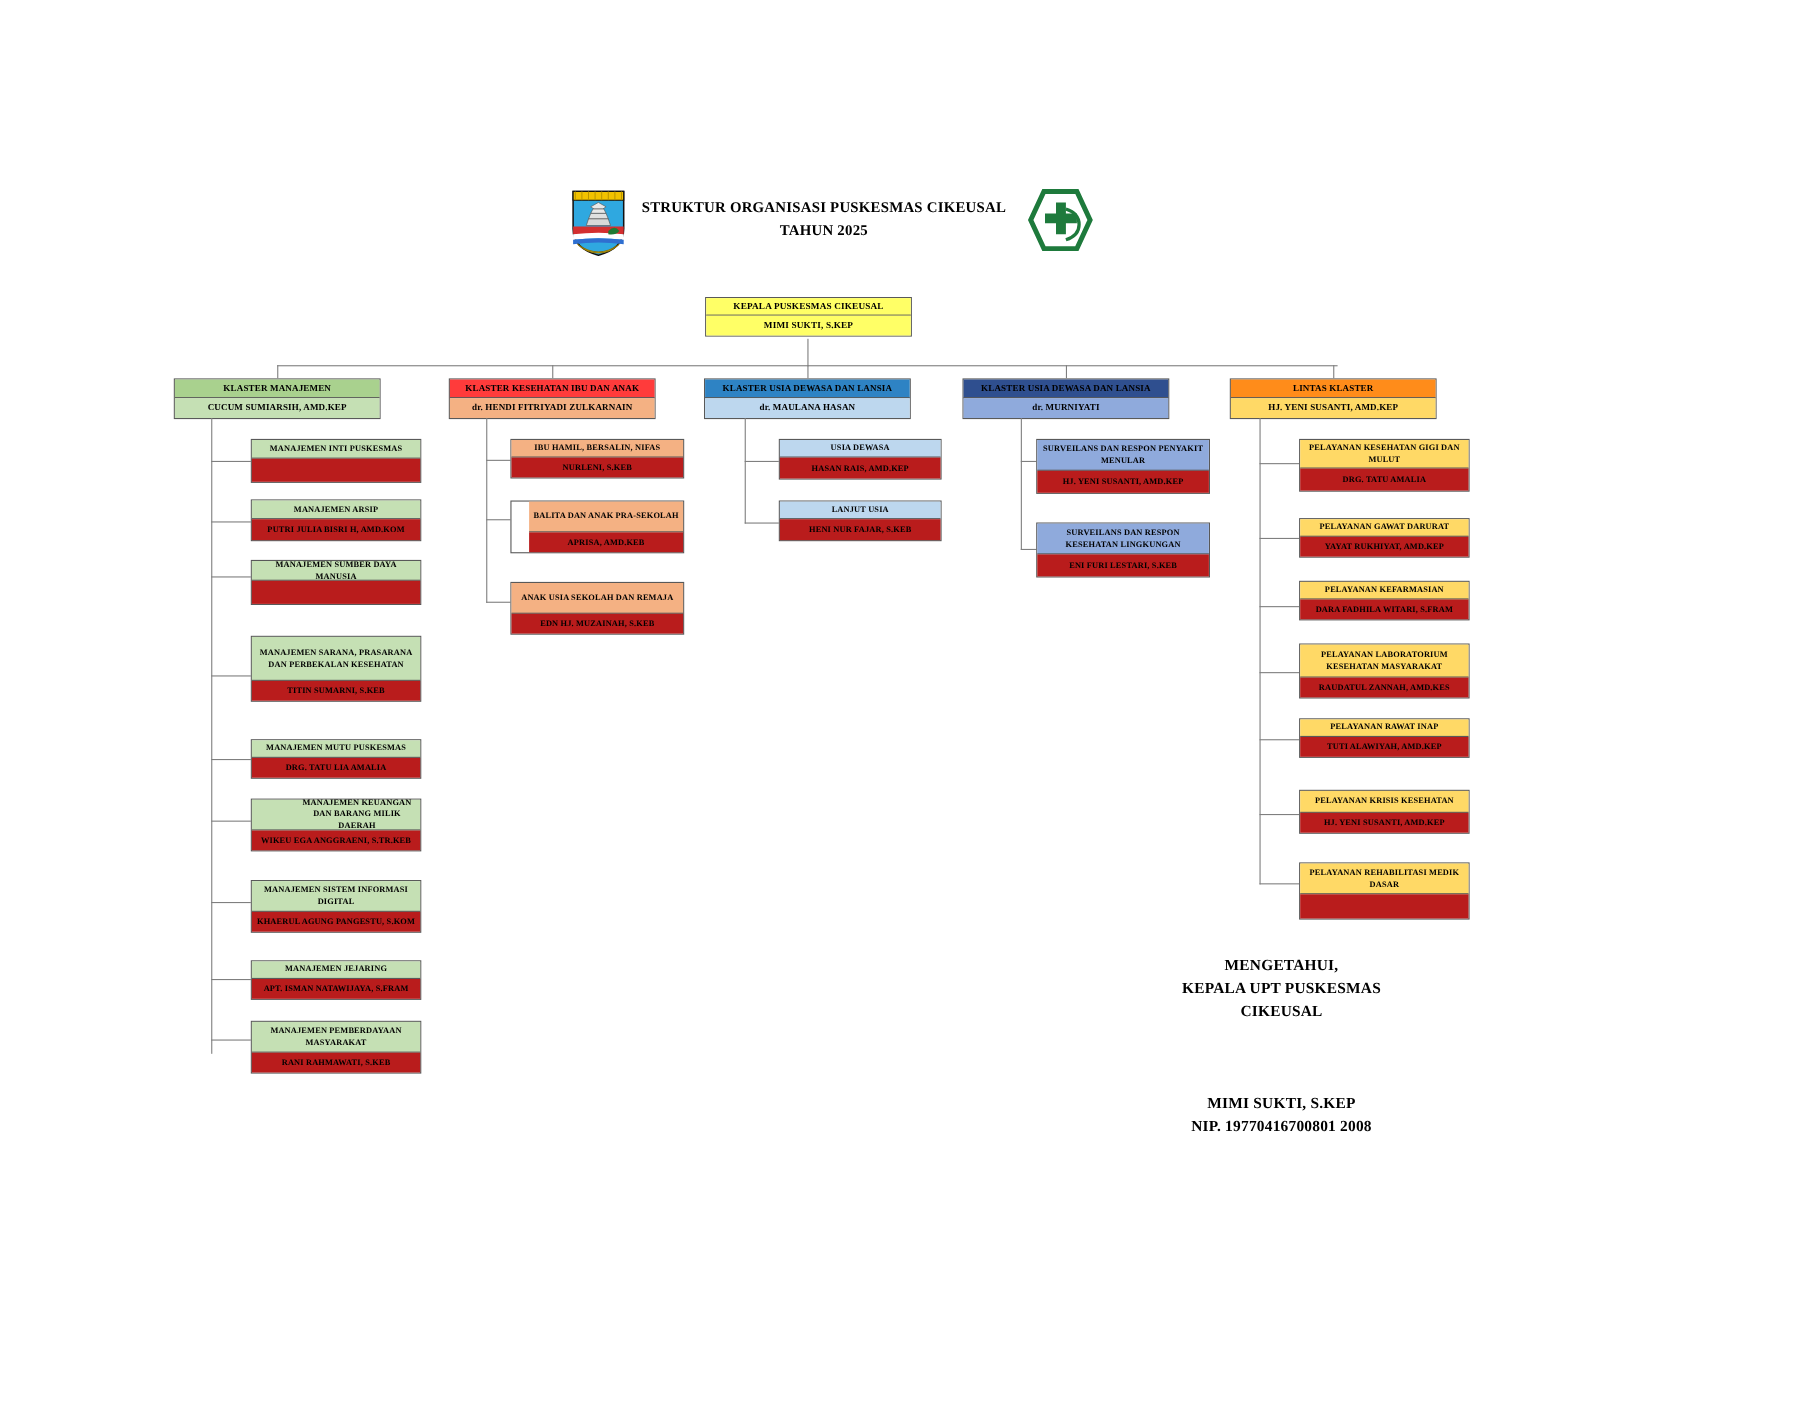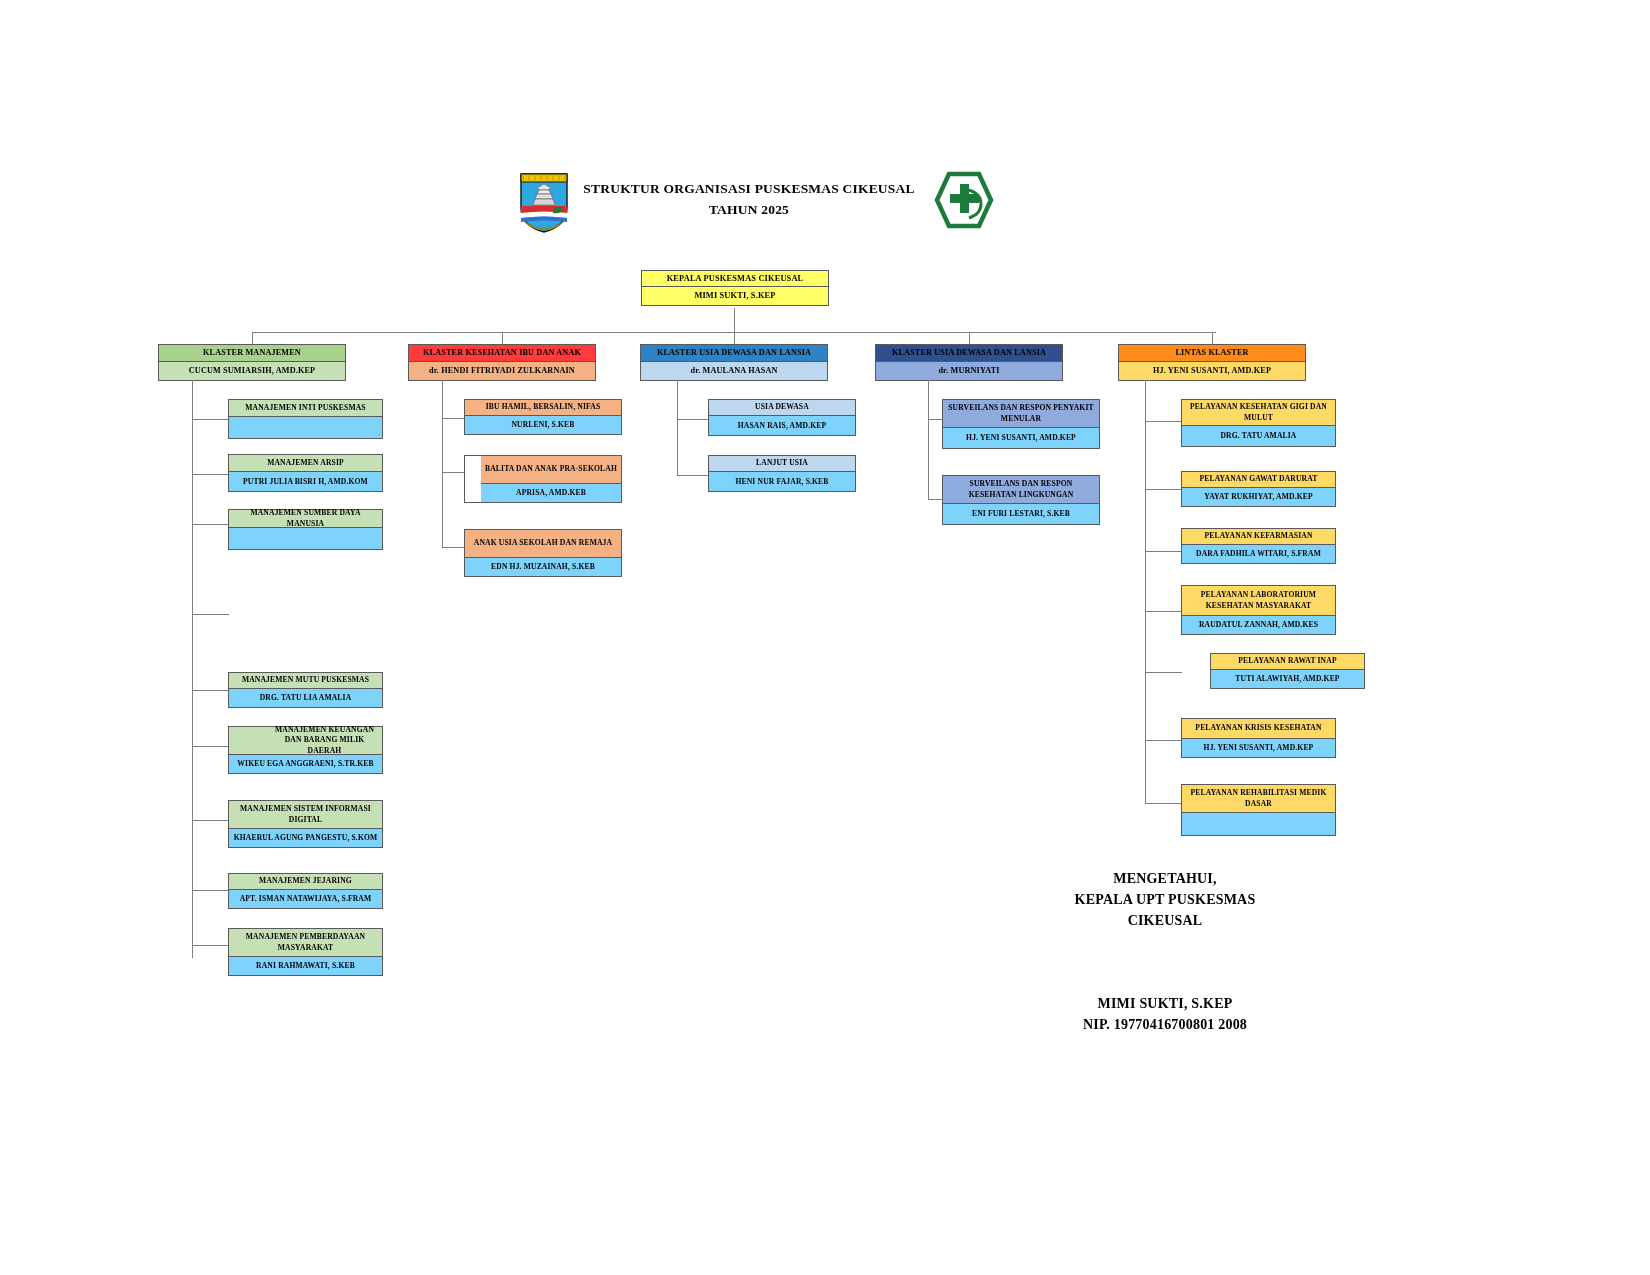--- a/index.html
+++ b/index.html
@@ -33,21 +33,21 @@
     display:flex; align-items:center; justify-content:center;
   }
   .node .name {
     text-align:center;
     font-size:8.2px;
     font-weight:bold;
     letter-spacing:.15px;
     line-height:1.3;
     padding:3px 2px;
     display:flex; align-items:center; justify-content:center;
-    background:#7dd3fc;
+    background:#b91c1c;
   }
 
   
   .root { left:641px; top:270px; width:188px; }
   .root .title { background:#ffff66; height:16px; font-size:8.4px; }
   .root .name  { background:#ffff66; height:18px; font-size:8.4px; }
 
   
   .cluster { width:188px; }
   .cluster .title { height:17px; }
@@ -159,20 +159,24 @@
     <div class="name" style="height:19px;">PUTRI JULIA BISRI H, AMD.KOM</div>
   </div>
 
   <div class="ln lnh" style="left:192px; top:524px; width:37px;"></div>
   <div class="node leaf g-leaf" style="left:228px; top:509px; width:155px;">
     <div class="title" style="height:18px;">MANAJEMEN SUMBER DAYA MANUSIA</div>
     <div class="name" style="height:21px;"></div>
   </div>
 
   <div class="ln lnh" style="left:192px; top:614px; width:37px;"></div>
+  <div class="node leaf g-leaf" style="left:228px; top:578px; width:155px;">
+    <div class="title" style="height:40px;">MANAJEMEN SARANA, PRASARANA DAN PERBEKALAN KESEHATAN</div>
+    <div class="name" style="height:18px;">TITIN SUMARNI, S.KEB</div>
+  </div>
 
   <div class="ln lnh" style="left:192px; top:690px; width:37px;"></div>
   <div class="node leaf g-leaf" style="left:228px; top:672px; width:155px;">
     <div class="title" style="height:16px;text-align:center;">MANAJEMEN MUTU PUSKESMAS</div>
     <div class="name" style="height:18px;">DRG. TATU LIA AMALIA</div>
   </div>
 
   <div class="ln lnh" style="left:192px; top:746px; width:37px;"></div>
   <div class="node leaf g-leaf" style="left:228px; top:726px; width:155px;">
     <div class="title" style="height:28px;padding-left:40px;">MANAJEMEN KEUANGAN DAN BARANG MILIK DAERAH</div>
@@ -281,21 +285,21 @@
     <div class="name" style="height:18px;">DARA FADHILA WITARI, S.FRAM</div>
   </div>
 
   <div class="ln lnh" style="left:1145px; top:611px; width:37px;"></div>
   <div class="node leaf y-leaf" style="left:1181px; top:585px; width:155px;">
     <div class="title" style="height:30px;">PELAYANAN LABORATORIUM KESEHATAN MASYARAKAT</div>
     <div class="name" style="height:18px;">RAUDATUL ZANNAH, AMD.KES</div>
   </div>
 
   <div class="ln lnh" style="left:1145px; top:672px; width:37px;"></div>
-  <div class="node leaf y-leaf" style="left:1210px; top:653px; width:155px;">
+  <div class="node leaf y-leaf" style="left:1181px; top:653px; width:155px;">
     <div class="title" style="height:16px;">PELAYANAN RAWAT INAP</div>
     <div class="name" style="height:18px;">TUTI ALAWIYAH, AMD.KEP</div>
   </div>
 
   <div class="ln lnh" style="left:1145px; top:740px; width:37px;"></div>
   <div class="node leaf y-leaf" style="left:1181px; top:718px; width:155px;">
     <div class="title" style="height:20px;">PELAYANAN KRISIS KESEHATAN</div>
     <div class="name" style="height:18px;">HJ. YENI SUSANTI, AMD.KEP</div>
   </div>
 

